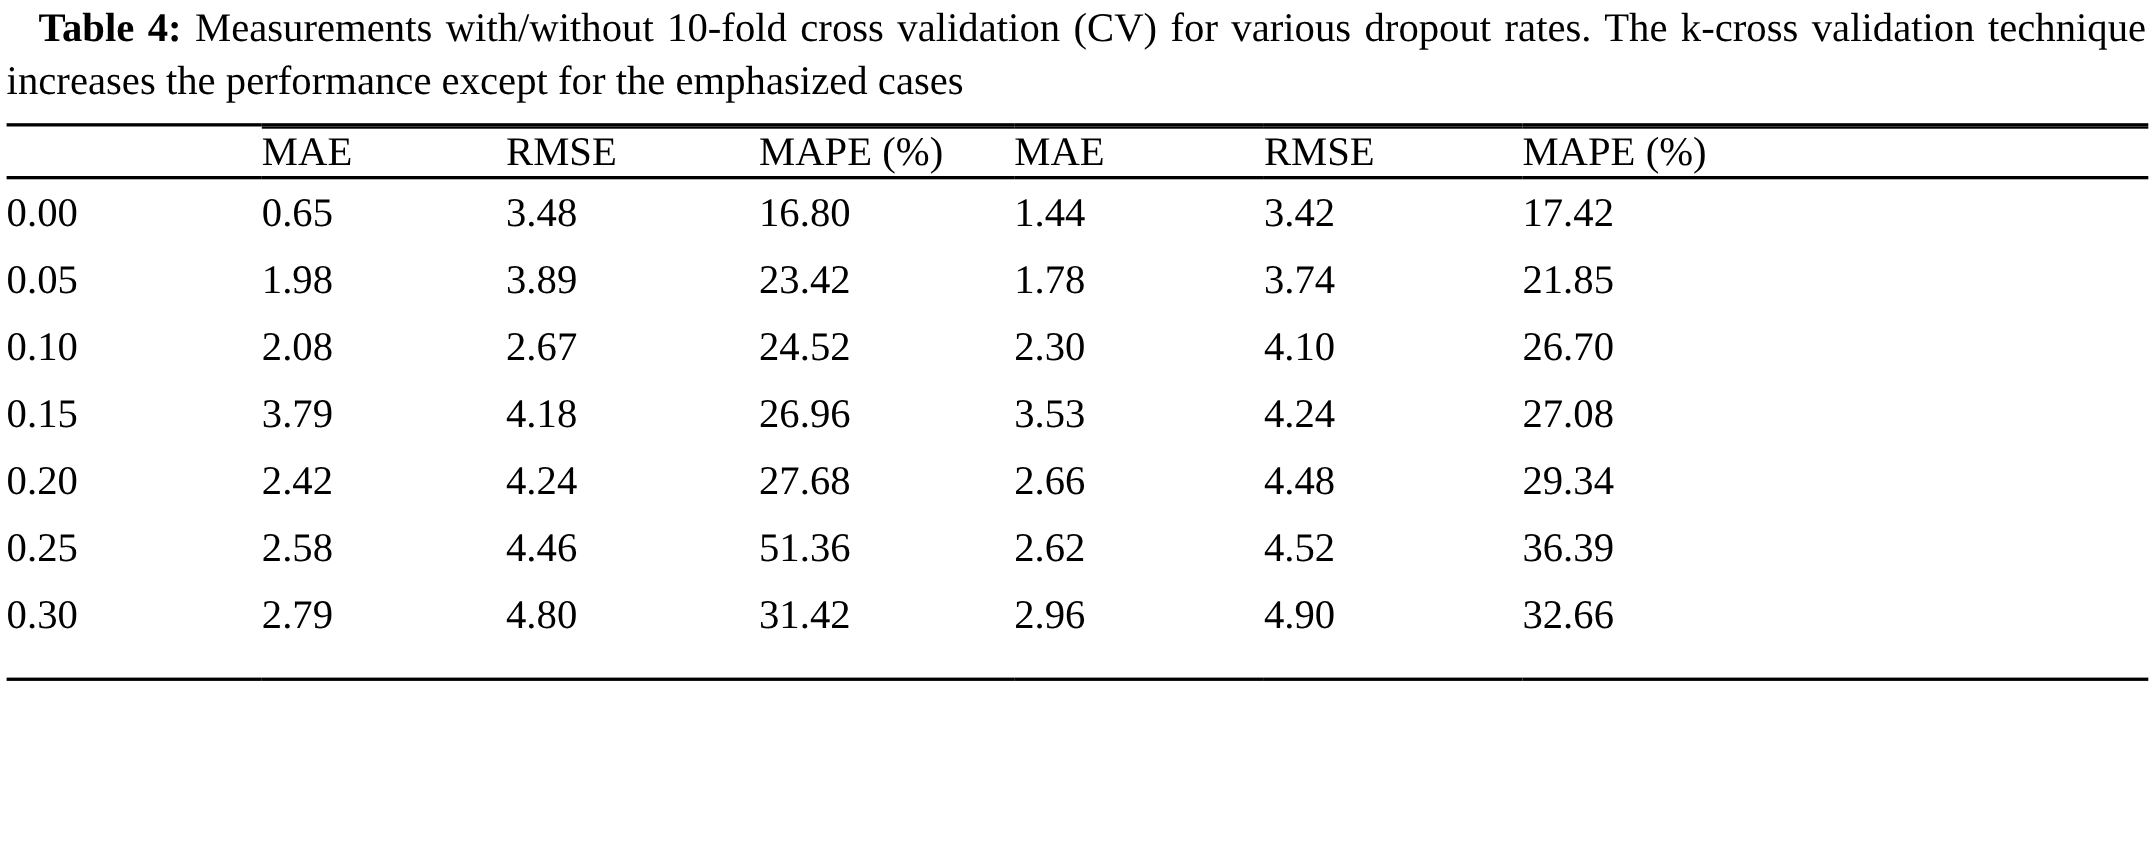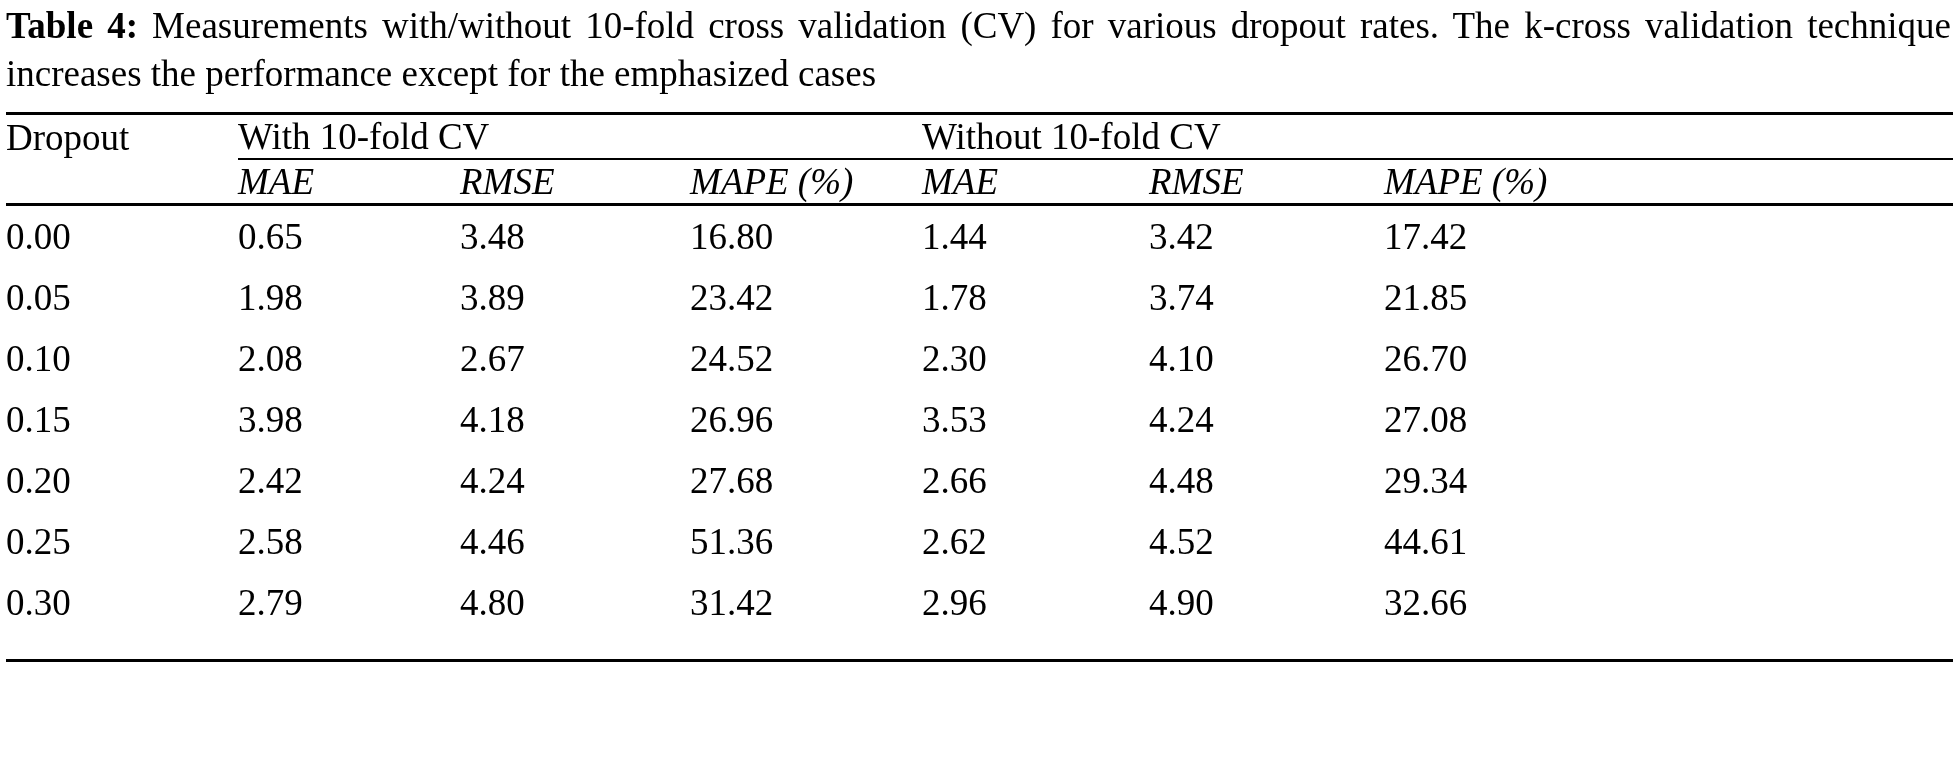--- a/index.html
+++ b/index.html
@@ -23,20 +23,21 @@
   .caption {
     font-size: 37px;
     line-height: 1.30;
     text-align: justify;
     text-justify: inter-word;
     margin: 2px 0 0 0;
     padding: 0 2px 0 0;
   }
   .caption .cap-label {
     font-weight: bold;
+    margin-left: 29px;
   }
   table.tbl {
     width: 100%;
     border-collapse: collapse;
     font-size: 37px;
     margin-top: 14px;
   }
   table.tbl td, table.tbl th {
     text-align: left;
     font-weight: normal;
@@ -74,21 +75,20 @@
     height: 0;
     font-size: 0;
     line-height: 0;
   }
   .groupline td.withline {
     border-top: 2.5px solid #000;
   }
   .subhdr td {
     padding-top: 34px;
     padding-bottom: 10px;
-    font-style: italic;
   }
   tbody.body tr td {
     padding-top: 9px;
     padding-bottom: 9px;
   }
   
   .c0 { width: 232px; }
   .c1 { width: 222px; }
   .c2 { width: 230px; }
   .c3 { width: 232px; }
@@ -111,25 +111,20 @@
         <col class="c2">
         <col class="c3">
         <col class="c4">
         <col class="c5">
         <col class="c6">
     </colgroup>
     <thead>
       <tr class="rule-top">
           <td colspan="7"></td>
         </tr>
-      <tr class="grouphdr">
-        <td>Dropout</td>
-        <td colspan="3">With 10-fold CV</td>
-        <td colspan="3">Without 10-fold CV</td>
-      </tr>
       <tr class="groupline">
         <td></td>
         <td colspan="6" class="withline"></td>
       </tr>
       <tr class="subhdr">
         <td></td>
         <td>MAE</td>
         <td>RMSE</td>
         <td>MAPE (%)</td>
         <td>MAE</td>
@@ -163,21 +158,21 @@
         <td>0.10</td>
         <td>2.08</td>
         <td>2.67</td>
         <td>24.52</td>
         <td>2.30</td>
         <td>4.10</td>
         <td>26.70</td>
       </tr>
       <tr>
         <td>0.15</td>
-        <td>3.98</td>
+        <td>3.79</td>
         <td>4.18</td>
         <td>26.96</td>
         <td>3.53</td>
         <td>4.24</td>
         <td>27.08</td>
       </tr>
       <tr>
         <td>0.20</td>
         <td>2.42</td>
         <td>4.24</td>
@@ -186,21 +181,21 @@
         <td>4.48</td>
         <td>29.34</td>
       </tr>
       <tr>
         <td>0.25</td>
         <td>2.58</td>
         <td>4.46</td>
         <td>51.36</td>
         <td>2.62</td>
         <td>4.52</td>
-        <td>44.61</td>
+        <td>36.39</td>
       </tr>
       <tr>
         <td>0.30</td>
         <td>2.79</td>
         <td>4.80</td>
         <td>31.42</td>
         <td>2.96</td>
         <td>4.90</td>
         <td>32.66</td>
       </tr>

